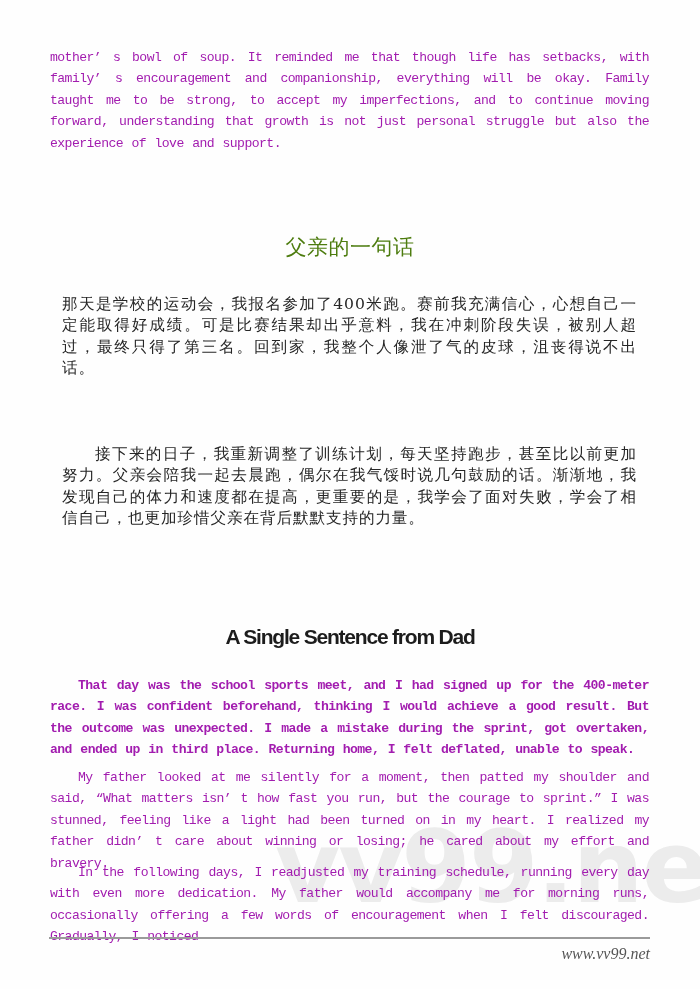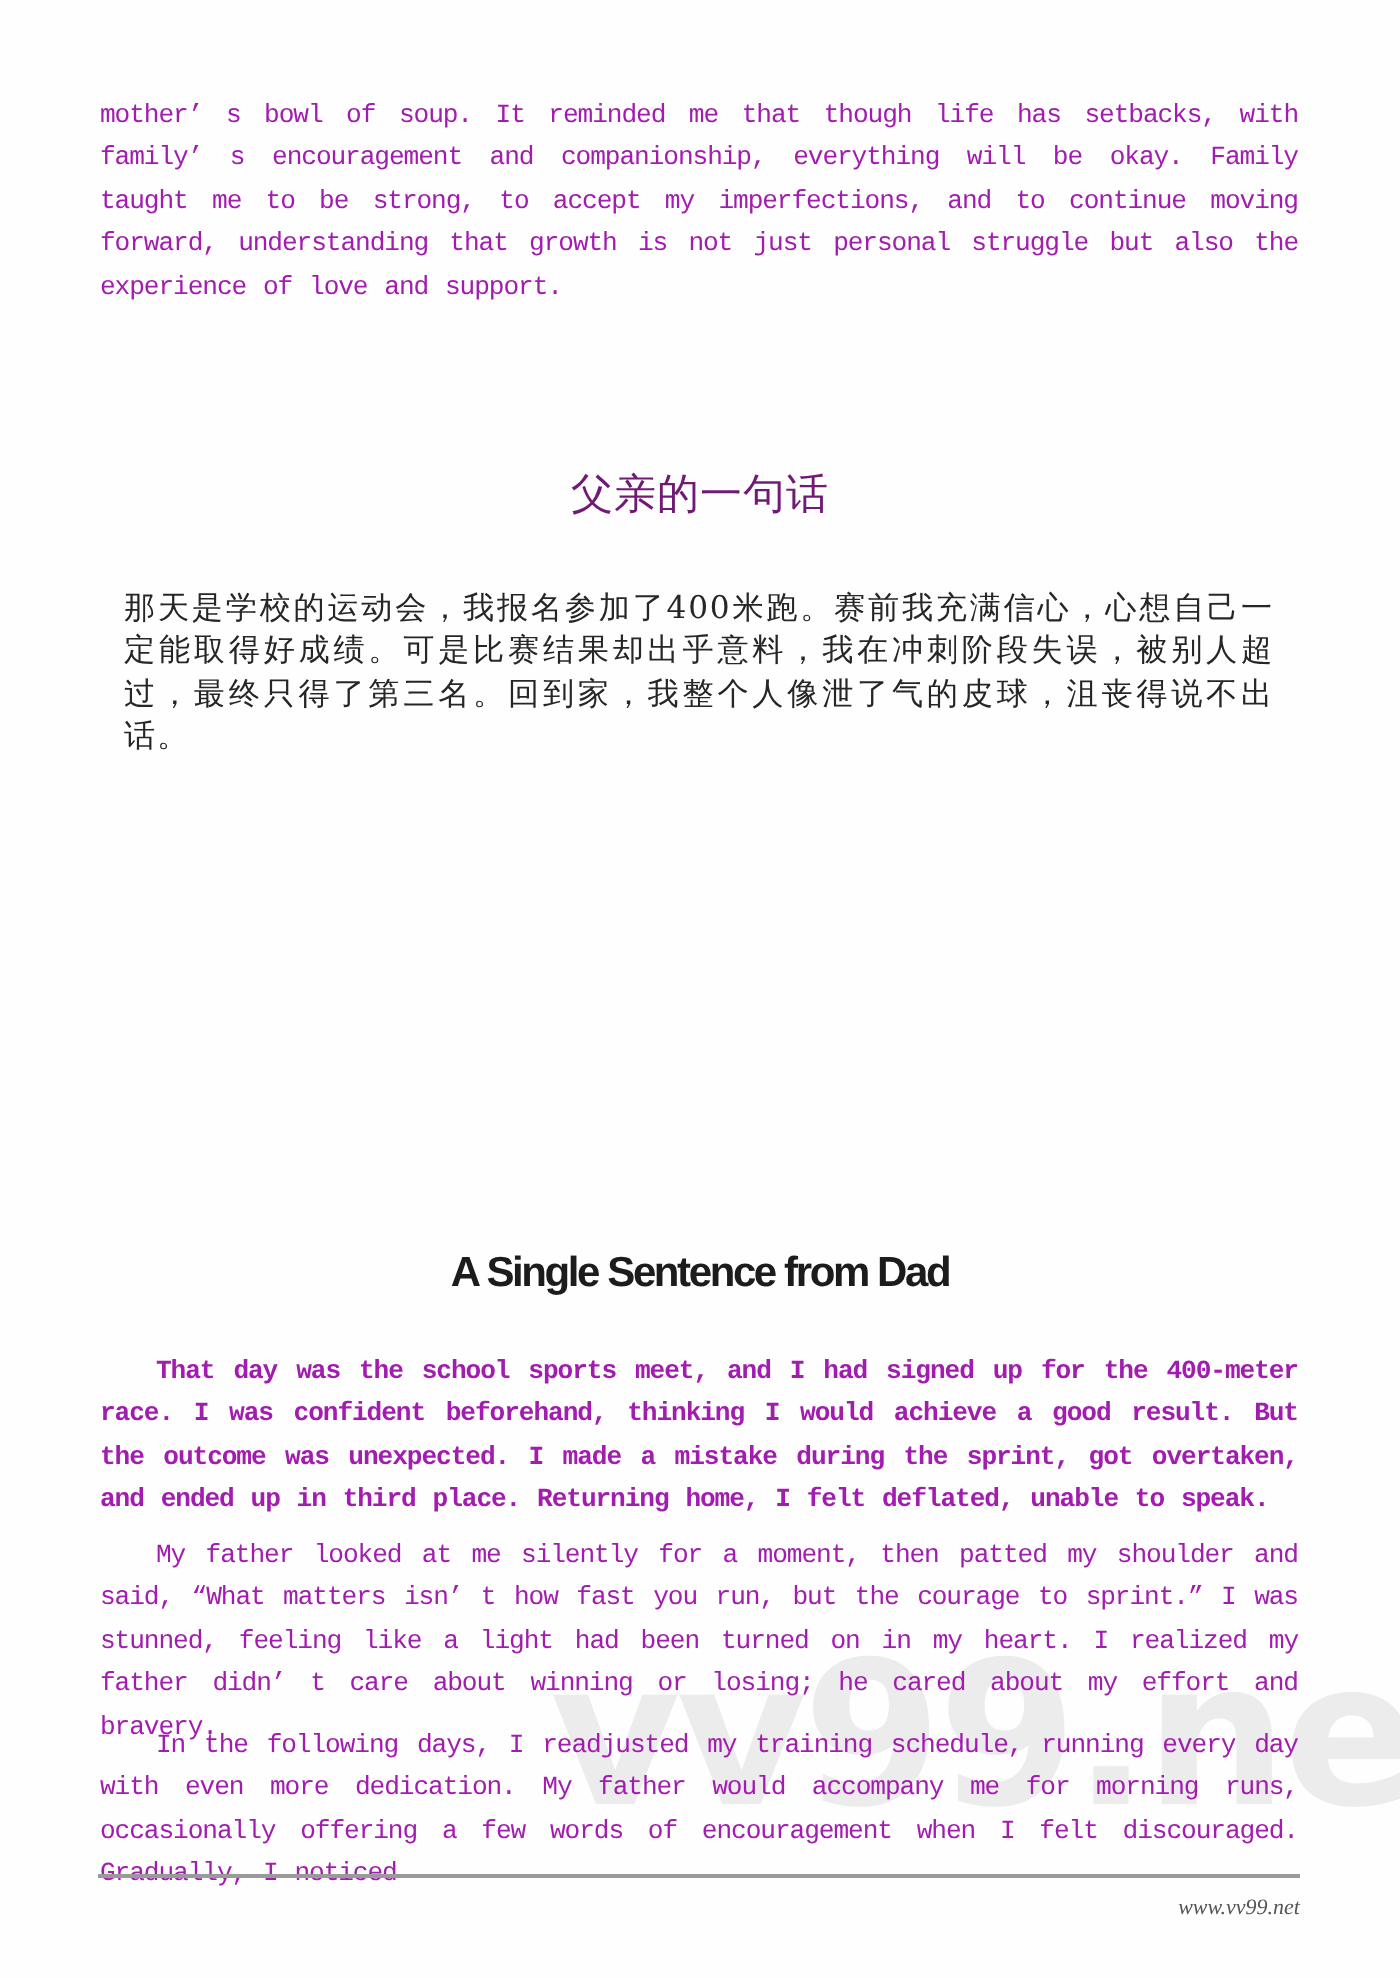--- a/index.html
+++ b/index.html
@@ -64,21 +64,21 @@
     }
     .zh.indent { text-indent: 33px; }
     .heading-zh {
       position: absolute;
       left: 0; width: 700px;
       top: 232px;
       text-align: center;
       font-family: "DejaVu Sans", sans-serif;
       font-size: 21px;
       line-height: 30px;
-      color: #701a75;
+      color: #4d7c0f;
       letter-spacing: 0.5px;
       z-index: 1;
     }
     .heading-en {
       position: absolute;
       left: 0; width: 700px;
       top: 622px;
       text-align: center;
       font-family: Liberation Sans, sans-serif;
       font-weight: bold;
@@ -96,21 +96,21 @@
       height: 2px;
       background: #9a9a9a;
       z-index: 1;
     }
     .footer-text {
       position: absolute;
       right: 50px;
       top: 947px;
       font-family: "Liberation Serif", "DejaVu Serif", serif;
       font-style: italic;
-      font-size: 11px;
+      font-size: 16px;
       line-height: 14px;
       color: #555555;
       z-index: 1;
     }
   </style>
 </head>
 <body>
 
 <div class="page">
 
@@ -118,20 +118,23 @@
 
   <div class="block" style="top:47px;">
     <p class="en">mother’ s bowl of soup. It reminded me that though life has setbacks, with family’ s encouragement and companionship, everything will be okay. Family taught me to be strong, to accept my imperfections, and to continue moving forward, understanding that growth is not just personal struggle but also the experience of love and support.</p>
   </div>
 
   <div class="heading-zh">父亲的一句话</div>
 
   <div class="block" style="top:282px;">
     <p class="zh">那天是学校的运动会，我报名参加了400米跑。赛前我充满信心，心想自己一定能取得好成绩。可是比赛结果却出乎意料，我在冲刺阶段失误，被别人超过，最终只得了第三名。回到家，我整个人像泄了气的皮球，沮丧得说不出话。</p>
   </div>
+  <div class="block" style="top:432px;">
+    <p class="zh indent">接下来的日子，我重新调整了训练计划，每天坚持跑步，甚至比以前更加努力。父亲会陪我一起去晨跑，偶尔在我气馁时说几句鼓励的话。渐渐地，我发现自己的体力和速度都在提高，更重要的是，我学会了面对失败，学会了相信自己，也更加珍惜父亲在背后默默支持的力量。</p>
+  </div>
 
   <div class="heading-en">A Single Sentence from Dad</div>
 
   <div class="block" style="top:675px;font-weight:bold;">
     <p class="en indent">That day was the school sports meet, and I had signed up for the 400-meter race. I was confident beforehand, thinking I would achieve a good result. But the outcome was unexpected. I made a mistake during the sprint, got overtaken, and ended up in third place. Returning home, I felt deflated, unable to speak.</p>
   </div>
   <div class="block" style="top:767px;">
     <p class="en indent">My father looked at me silently for a moment, then patted my shoulder and said, “What matters isn’ t how fast you run, but the courage to sprint.” I was stunned, feeling like a light had been turned on in my heart. I realized my father didn’ t care about winning or losing; he cared about my effort and bravery.</p>
   </div>
   <div class="block" style="top:862px;">

